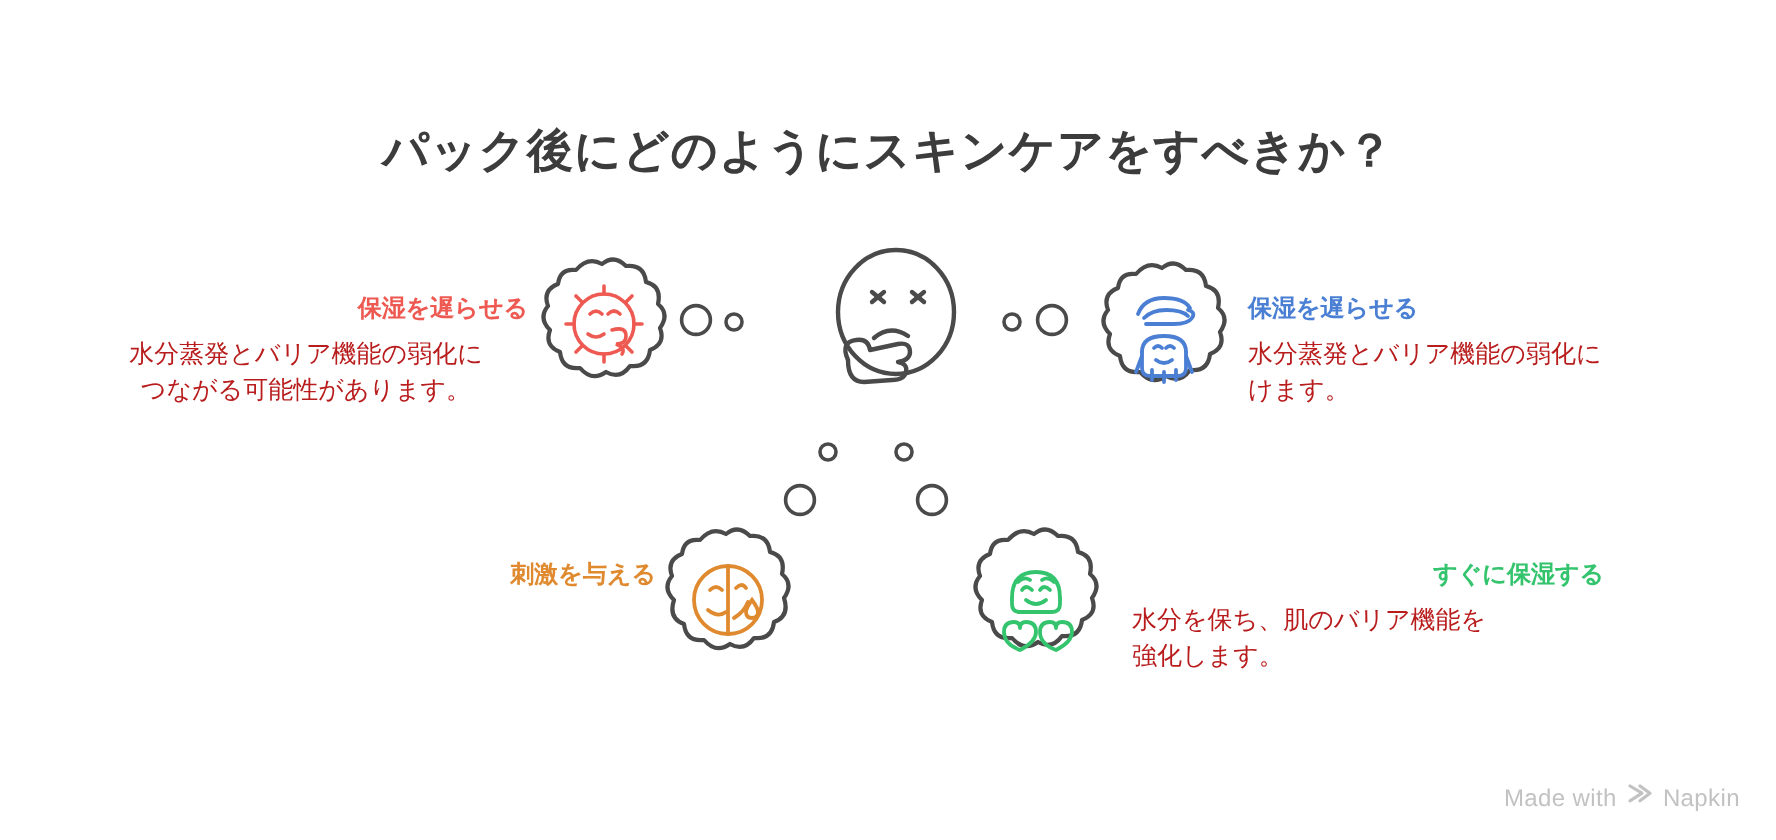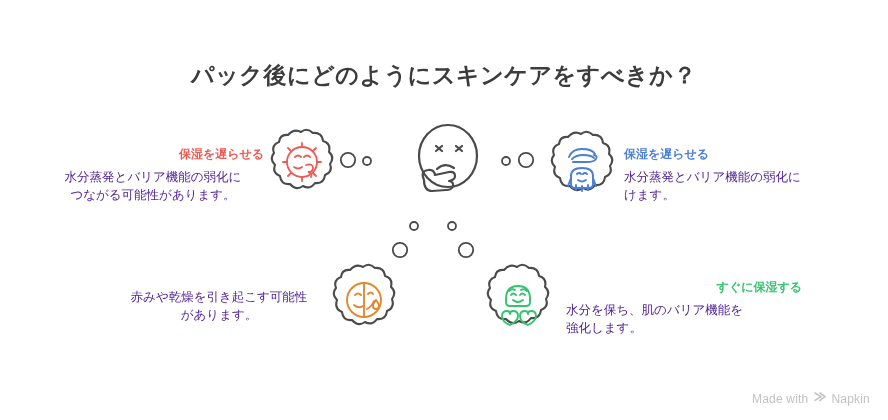--- a/index.html
+++ b/index.html
@@ -33,21 +33,21 @@
   }
   .node-heading {
     font-size: 12px;
     font-weight: bold;
     white-space: nowrap;
     line-height: 1.1;
   }
   .node-desc {
     font-size: 12.5px;
     line-height: 1.45;
-    color: #4c1d95;
+    color: #b91c1c;
     margin-top: 7px;
     white-space: pre-line;
   }
 
   
   #node-delay {
     left: 42px;
     top: 148px;
     width: 222px;
   }
@@ -237,22 +237,21 @@
 つながる可能性があります。</div>
 </div>
 
 <div class="node" id="node-gentle">
   <div class="node-heading" style="color:#4a7fd4">保湿を遅らせる</div>
   <div class="node-desc">水分蒸発とバリア機能の弱化に
 けます。</div>
 </div>
 
 <div class="node" id="node-irritate">
-  <div class="node-desc">赤みや乾燥を引き起こす可能性
-があります。</div>
+  <div class="node-heading" style="color:#e08a30">刺激を与える</div>
 </div>
 
 <div class="node" id="node-moisturize">
   <div class="node-heading" style="color:#35c46e">すぐに保湿する</div>
   <div class="node-desc">水分を保ち、肌のバリア機能を
 強化します。</div>
 </div>
 
 <div id="watermark">
   <span>Made with</span>

